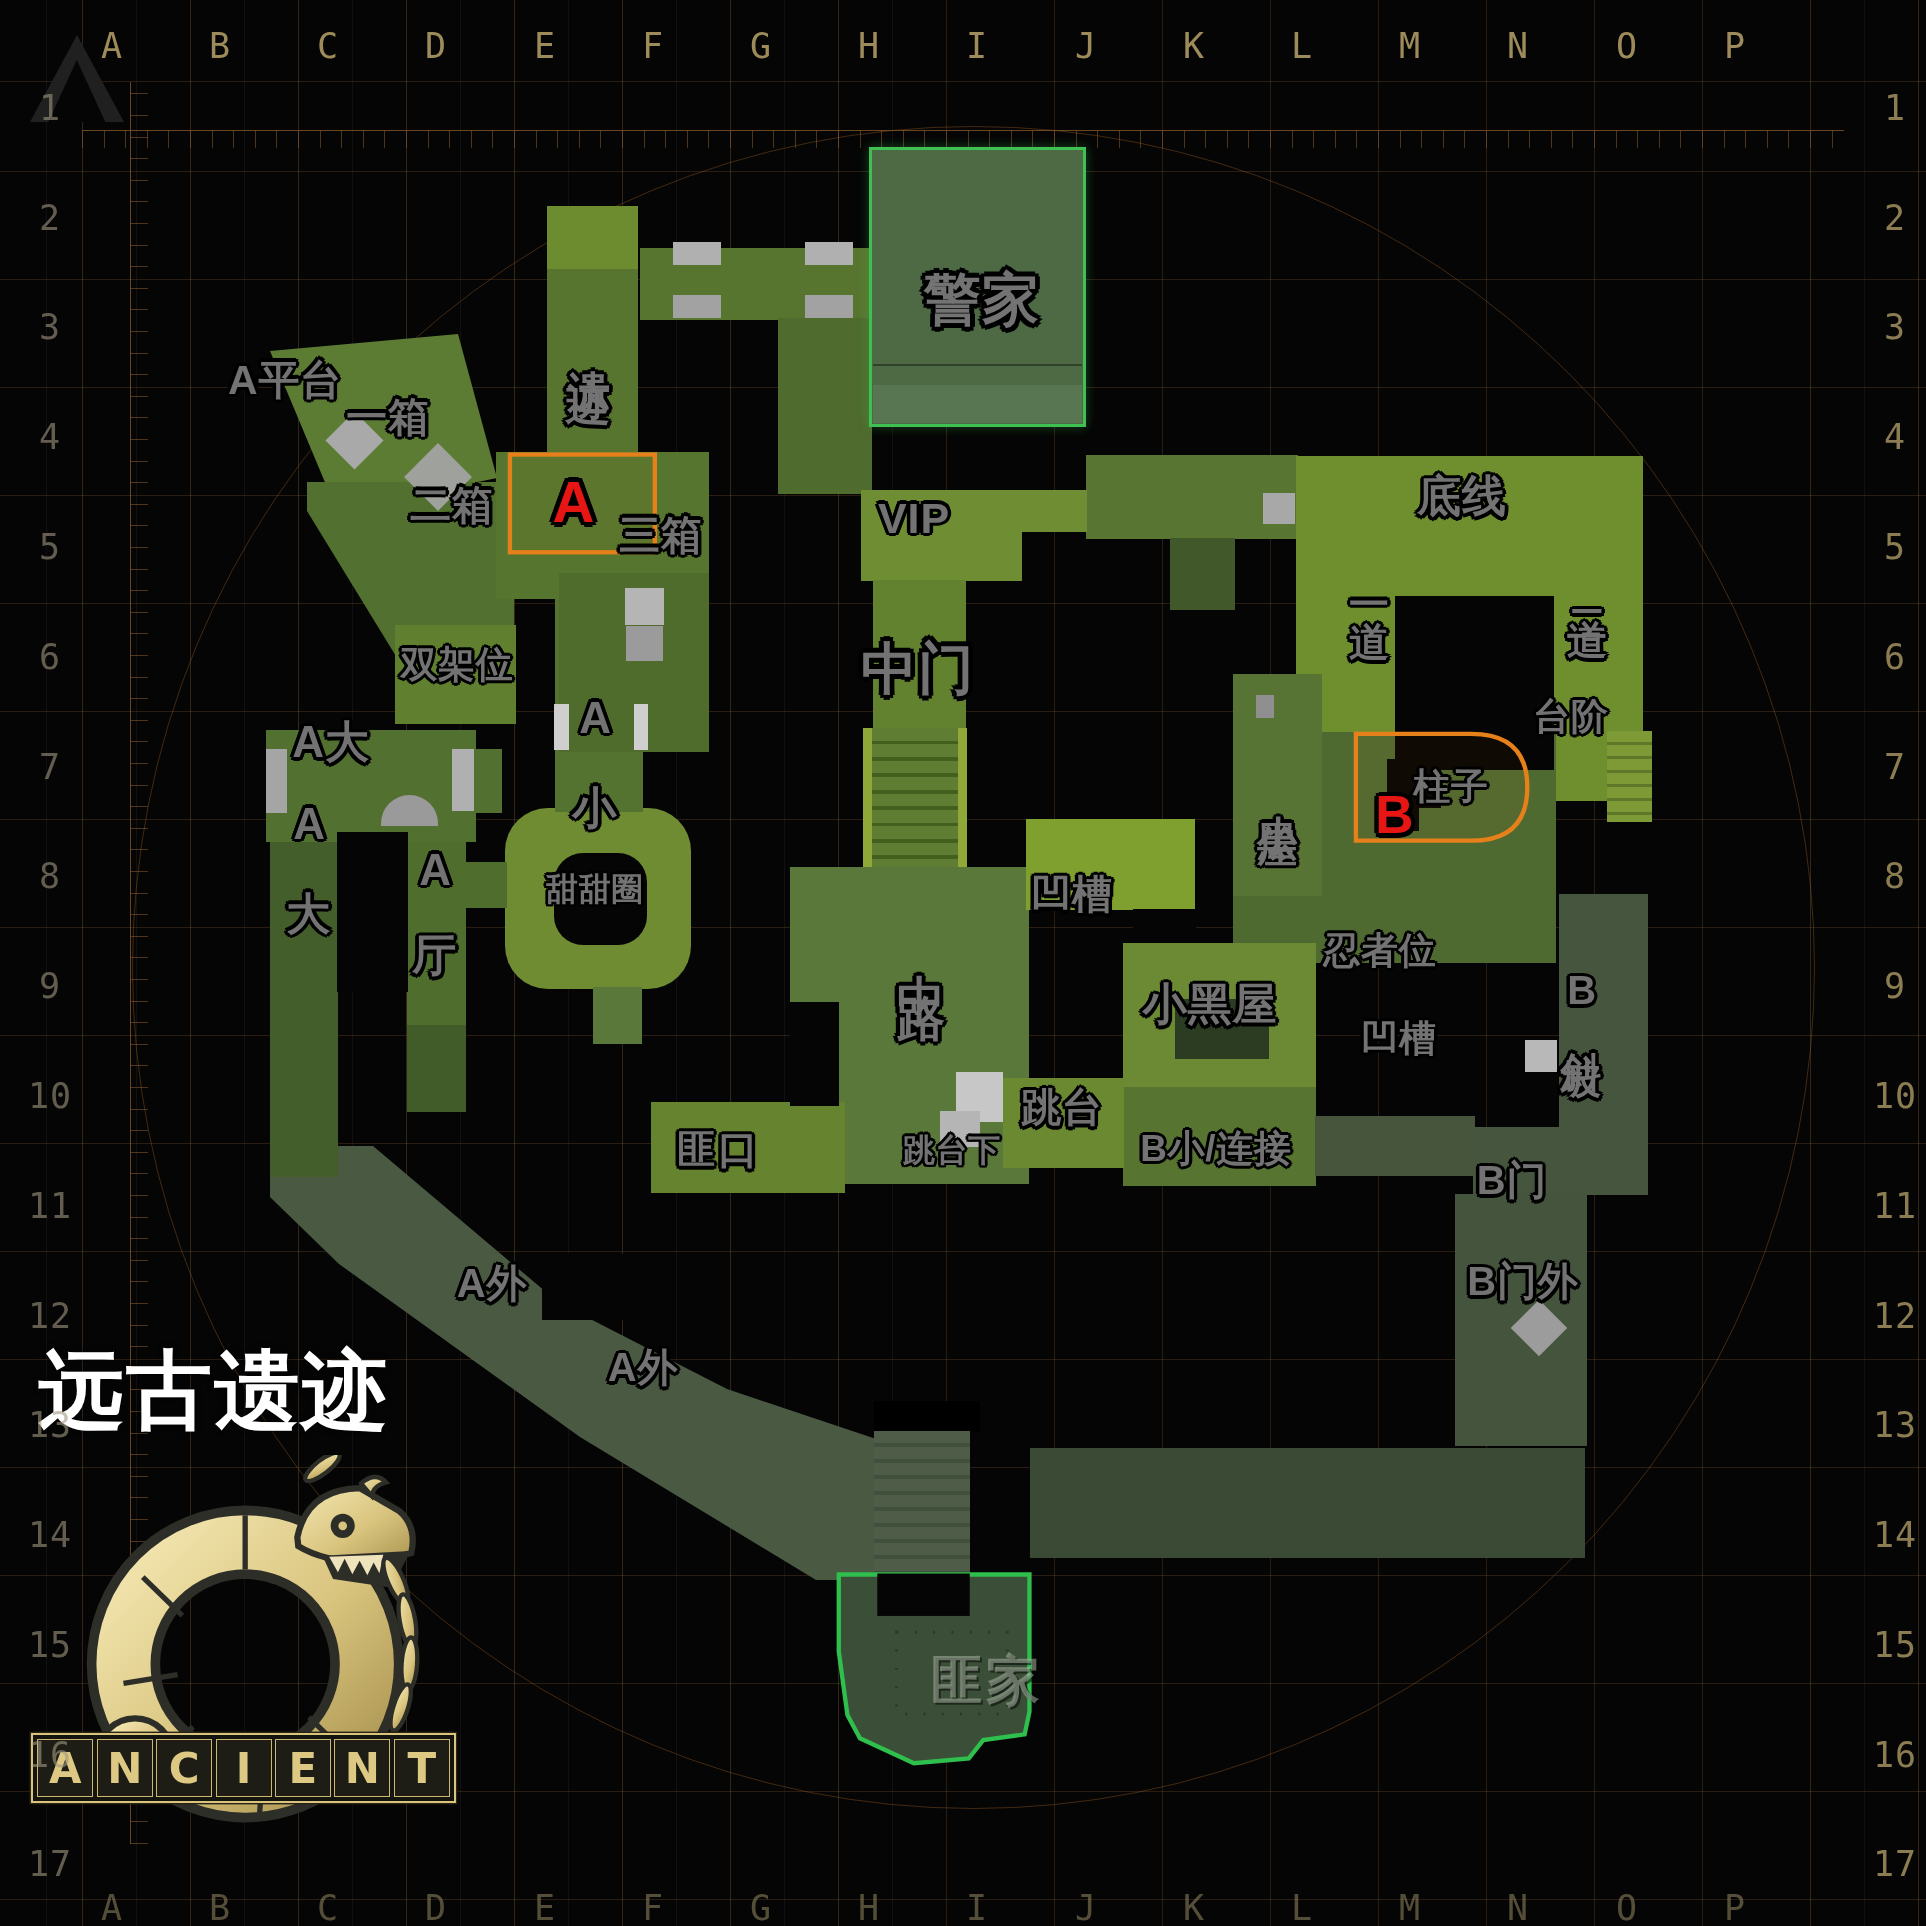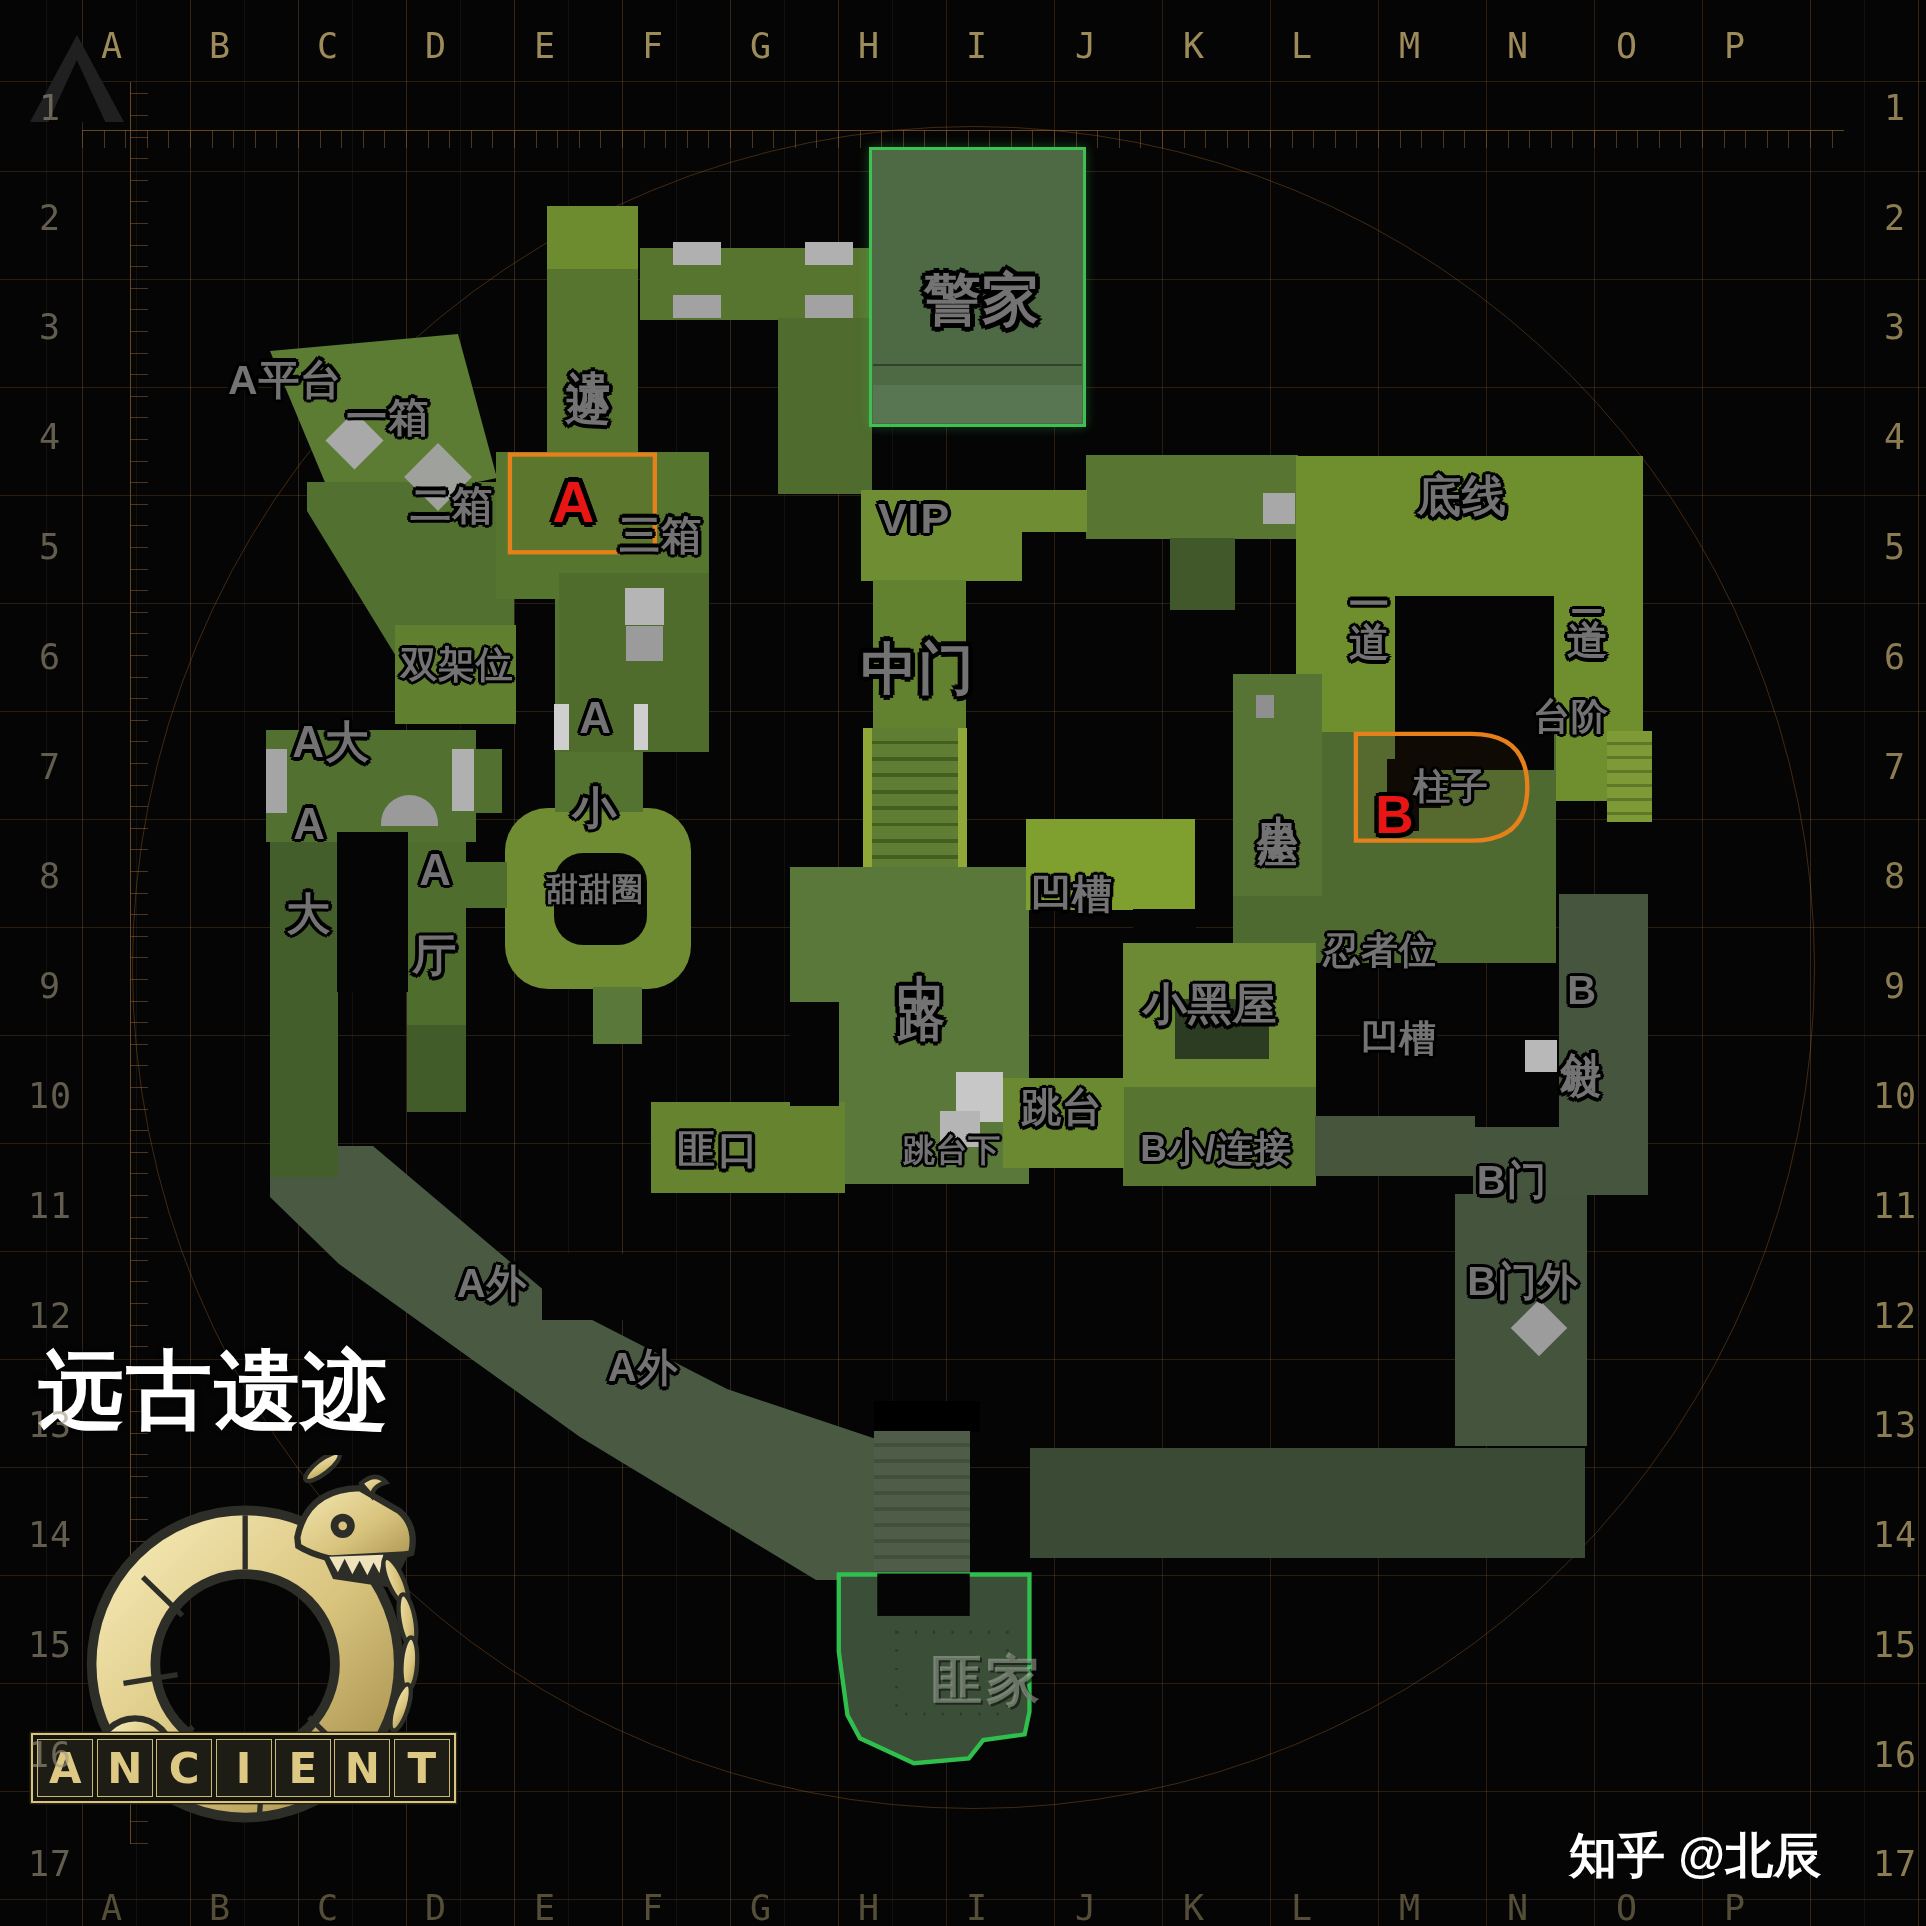--- a/index.html
+++ b/index.html
@@ -230,21 +230,20 @@
   <div id="banner">
       <div class="bl">A</div>
       <div class="bl">N</div>
       <div class="bl">C</div>
       <div class="bl">I</div>
       <div class="bl">E</div>
       <div class="bl">N</div>
       <div class="bl">T</div>
     </div>
 
-  <div id="wm">知乎 @北辰</div>
 
   <div id="rulerlabels">
       <div class="rlabel rl-top" style="left: 112px; top: 46px;">A</div>
       <div class="rlabel rl-bottom" style="left: 112px; top: 1908px;">A</div>
       <div class="rlabel rl-top" style="left: 220px; top: 46px;">B</div>
       <div class="rlabel rl-bottom" style="left: 220px; top: 1908px;">B</div>
       <div class="rlabel rl-top" style="left: 328px; top: 46px;">C</div>
       <div class="rlabel rl-bottom" style="left: 328px; top: 1908px;">C</div>
       <div class="rlabel rl-top" style="left: 436px; top: 46px;">D</div>
       <div class="rlabel rl-bottom" style="left: 436px; top: 1908px;">D</div>

